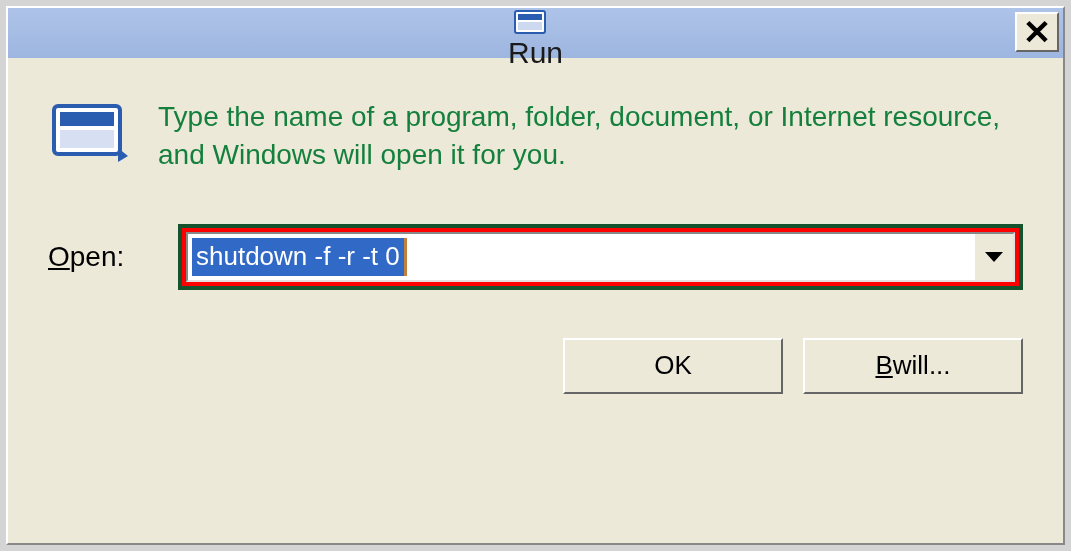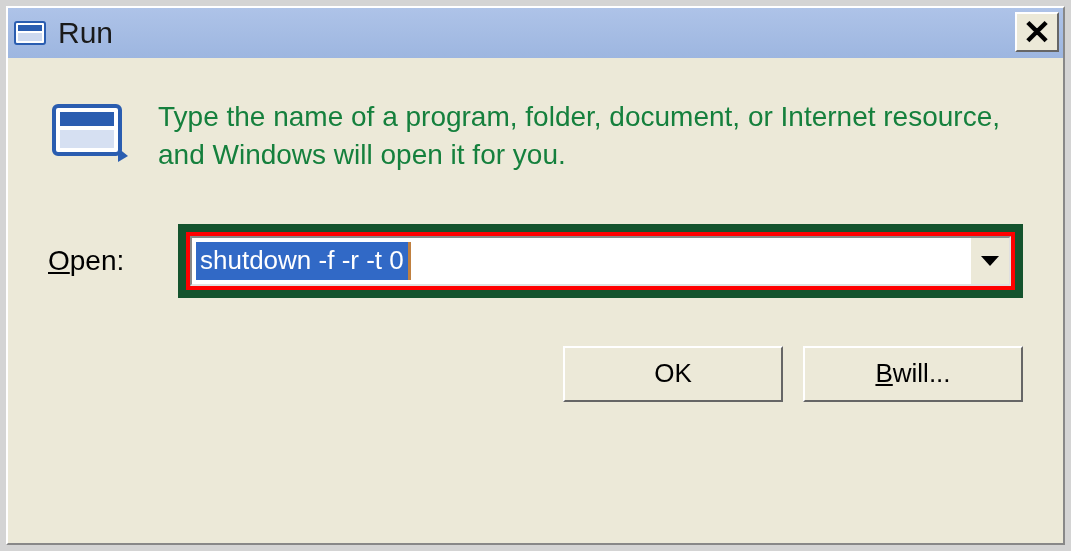--- a/index.html
+++ b/index.html
@@ -18,20 +18,21 @@
     border-right-color: #888;
     border-bottom-color: #888;
   }
   .titlebar {
     position: relative;
     height: 50px;
     background: linear-gradient(to bottom, #aec3e8 0%, #9db6e0 100%);
     display: flex;
     align-items: center;
     padding: 0 6px;
+    flex-direction: column;
   }
   .titlebar .sys-icon {
     width: 34px; height: 28px;
     margin-right: 10px;
     display: inline-block;
   }
   .titlebar .title-text {
     font-size: 30px;
     color: #1a1a1a;
     font-weight: 400;
@@ -77,21 +78,21 @@
     margin-top: 50px;
     justify-content: flex-end;
   }
   .open-label {
     font-size: 28px;
     color: #000;
     width: 130px;
   }
   .open-label .ul { text-decoration: underline; }
   .highlight-wrap {
-    border: 8px solid #14532d;
+    border: 4px solid #14532d;
     padding: 4px;
     flex: 1;
     background: #ff0000;
     display: flex;
   }
   .combo {
     background: #fff;
     border: 2px solid #7a7a7a;
     border-top-color: #888;
     border-left-color: #888;

